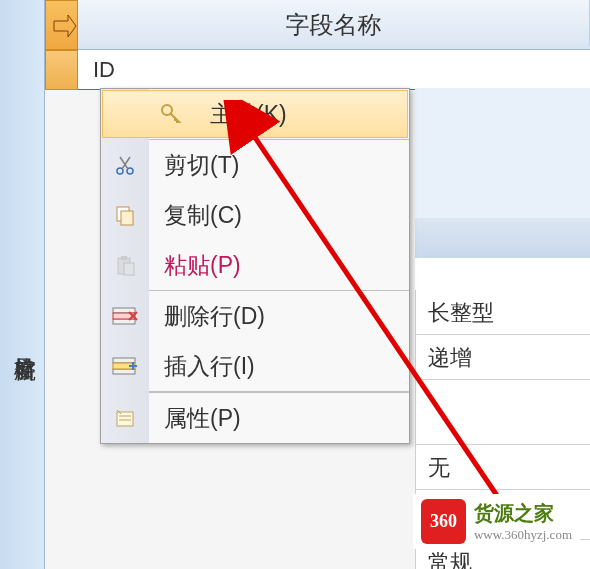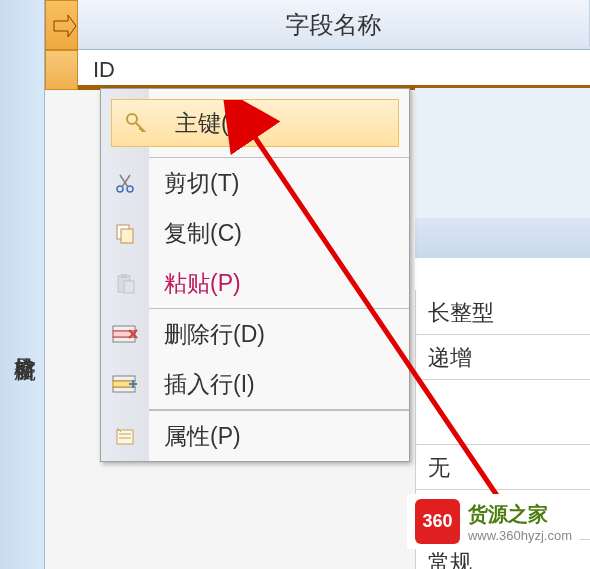--- a/index.html
+++ b/index.html
@@ -97,21 +97,21 @@
       position: absolute;
       left: 33px;
       top: 0;
       width: 512px;
       height: 40px;
       background: #fff;
       padding-left: 15px;
       line-height: 40px;
       font-size: 22px;
       color: #333;
-      border-bottom: 5px solid #a16207;
+      border-bottom: 1px solid #a16207;
     }
     
     .context-menu {
       position: absolute;
       left: 55px;
       top: 88px;
       width: 310px;
       background: #f8f8f8;
       border: 1px solid #a0a0a0;
       box-shadow: 2px 2px 5px rgba(0,0,0,0.3);
@@ -130,22 +130,23 @@
       position: relative;
       height: 50px;
       display: flex;
       align-items: center;
       cursor: pointer;
     }
     
     .menu-item.highlighted {
       background: linear-gradient(to bottom, #fff0d0, #ffe0a0);
       border: 1px solid #f0c060;
-      margin: 10px;
+      margin: 1px;
       height: 48px;
+      padding-left: 44px;
     }
     
     .menu-item.disabled {
       color: #a0a0a0;
     }
     
     .menu-icon {
       width: 48px;
       height: 48px;
       display: flex;
@@ -224,20 +225,21 @@
     
     .watermark {
       position: absolute;
       right: 10px;
       bottom: 20px;
       display: flex;
       align-items: center;
       background: #fff;
       padding: 5px 8px;
       z-index: 200;
+      font-family: Liberation Serif, serif;
     }
     
     .watermark-logo {
       width: 45px;
       height: 45px;
       background: #e02020;
       color: #fff;
       display: flex;
       align-items: center;
       justify-content: center;

